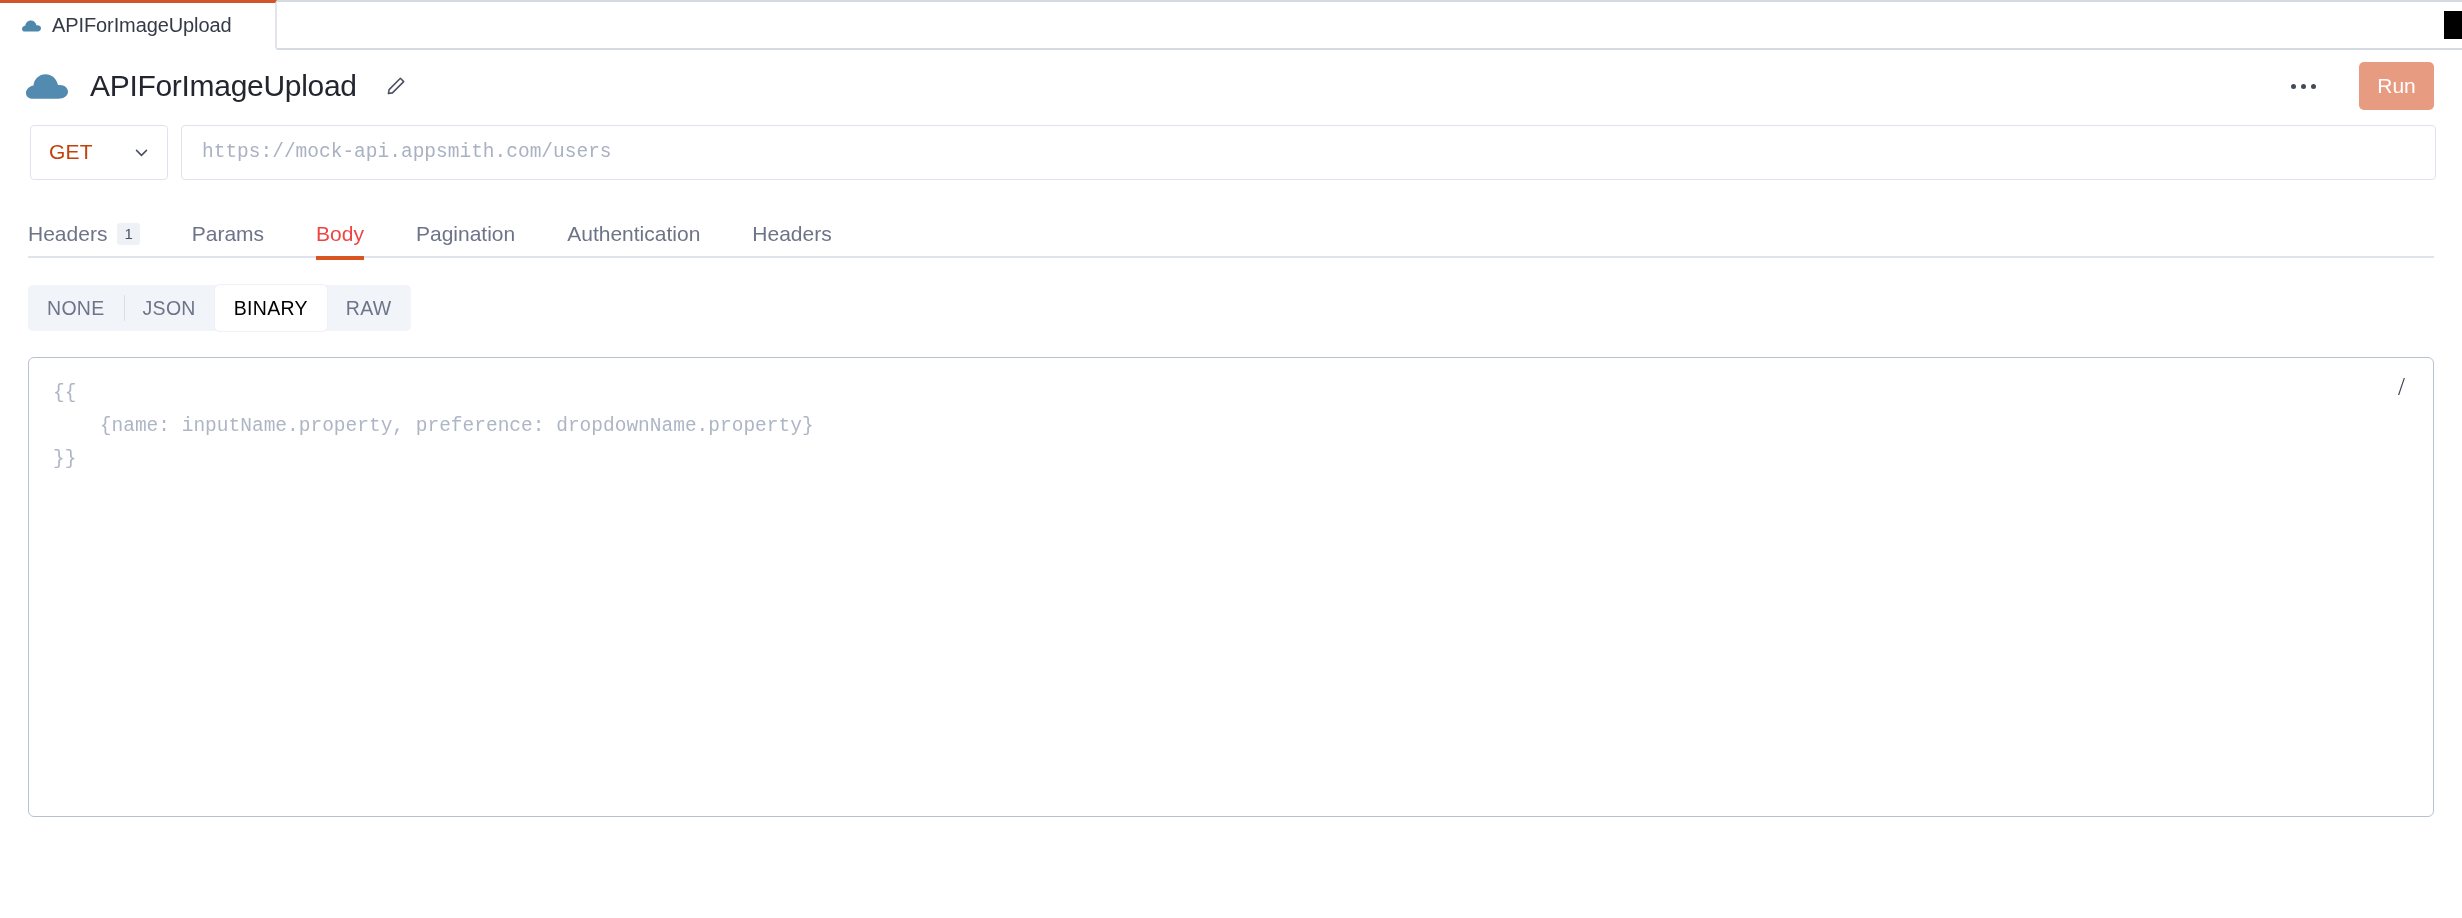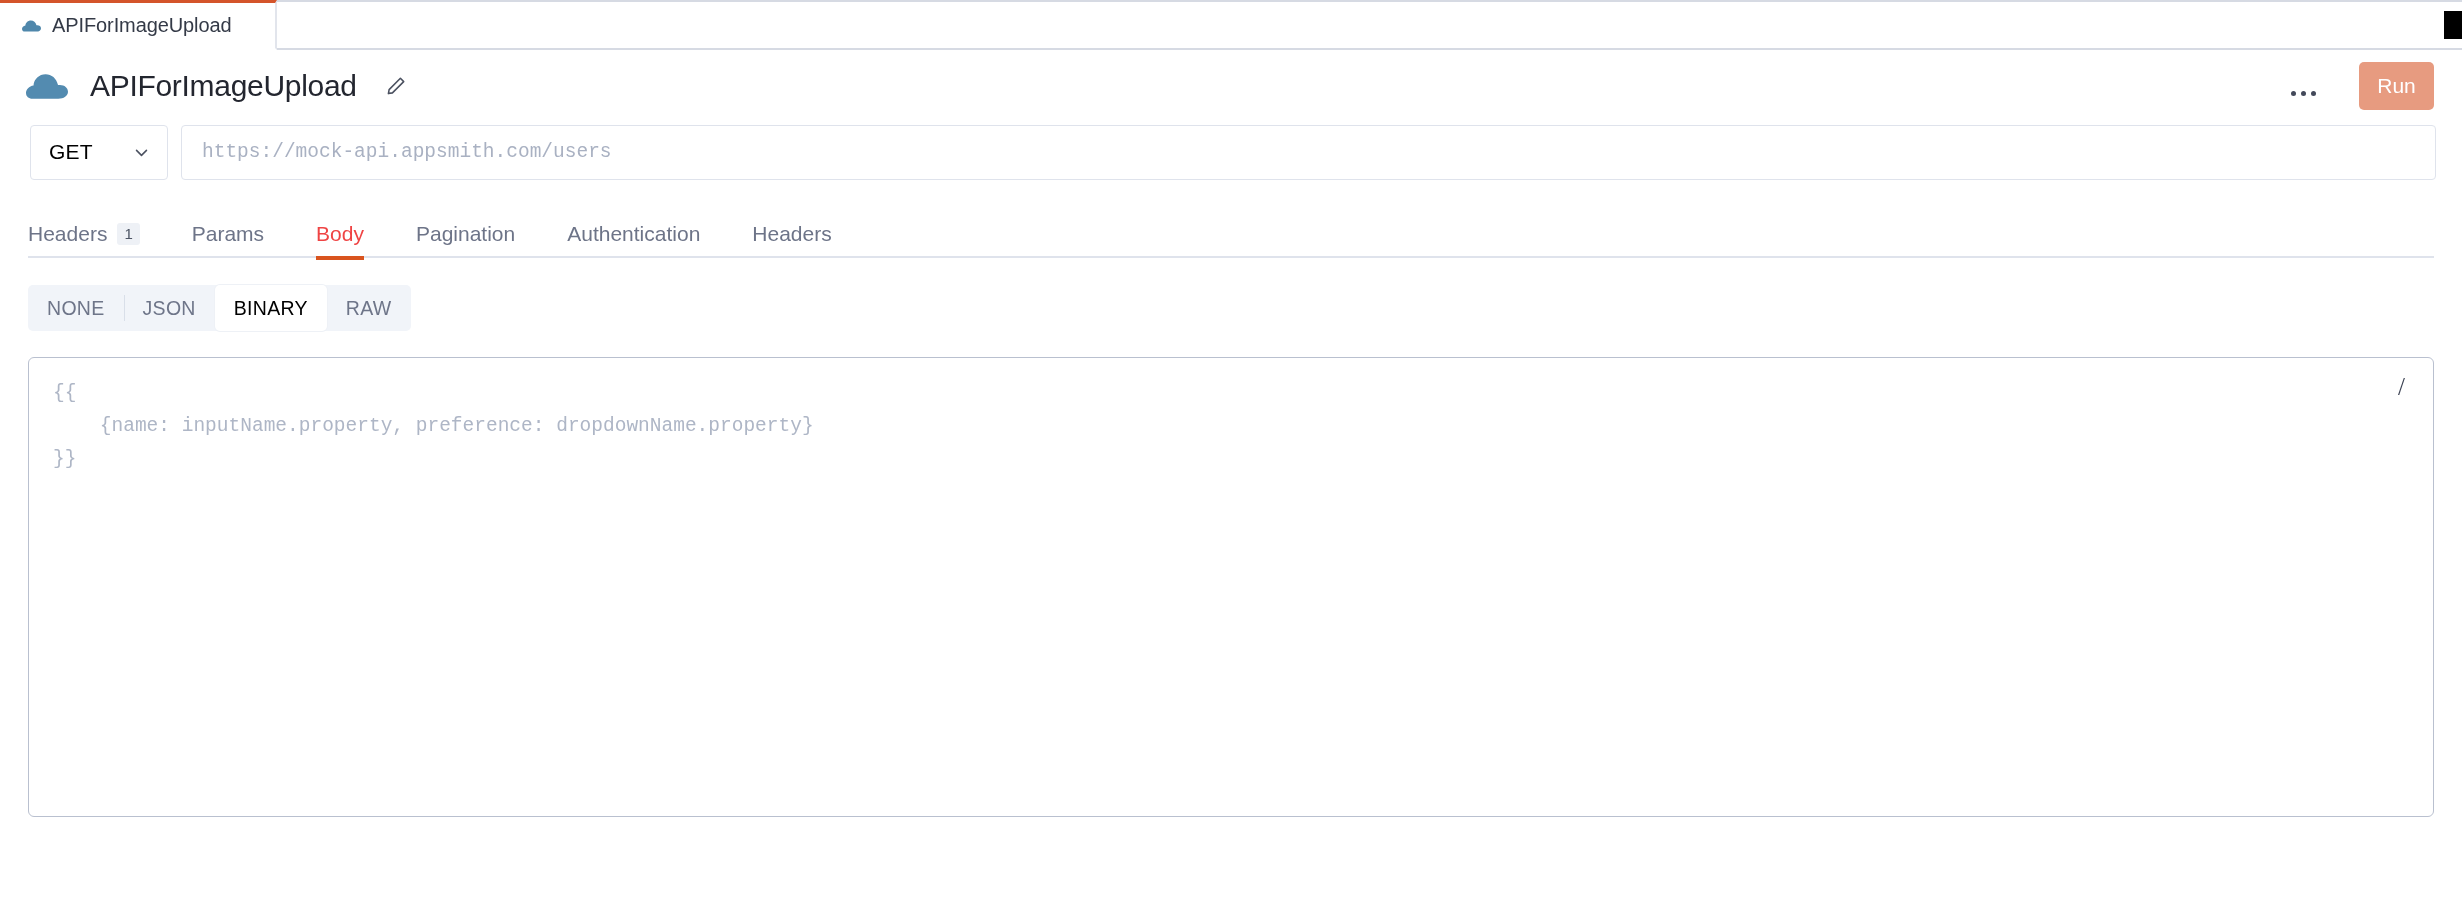--- a/index.html
+++ b/index.html
@@ -89,21 +89,21 @@
   }
   .edit-icon {
     width: 26px; height: 26px;
     display: flex; align-items: center; justify-content: center;
     cursor: pointer;
     margin-left: 4px;
   }
   .header-right {
     margin-left: auto;
     display: flex;
-    align-items: flex-end;
+    align-items: center;
     gap: 35px;
   }
   .dots-btn {
     width: 42px; height: 34px;
     display: flex; align-items: center; justify-content: center;
     gap: 5px;
     cursor: pointer;
   }
   .dots-btn i {
     width: 5px; height: 5px; border-radius: 50%;
@@ -140,21 +140,21 @@
     border: 1.6px solid #dfe3ec;
     border-radius: 4px;
     display: flex;
     align-items: center;
     padding: 0 17px 0 18px;
     background: #ffffff;
     cursor: pointer;
   }
   .method-label {
     font-size: 21px;
-    color: #000000;
+    color: #c2410c;
     letter-spacing: 0.2px;
   }
   .chev {
     margin-left: auto;
     width: 17px; height: 17px;
     display: block;
   }
   .url-input {
     flex: 1 1 auto;
     height: 55px;

